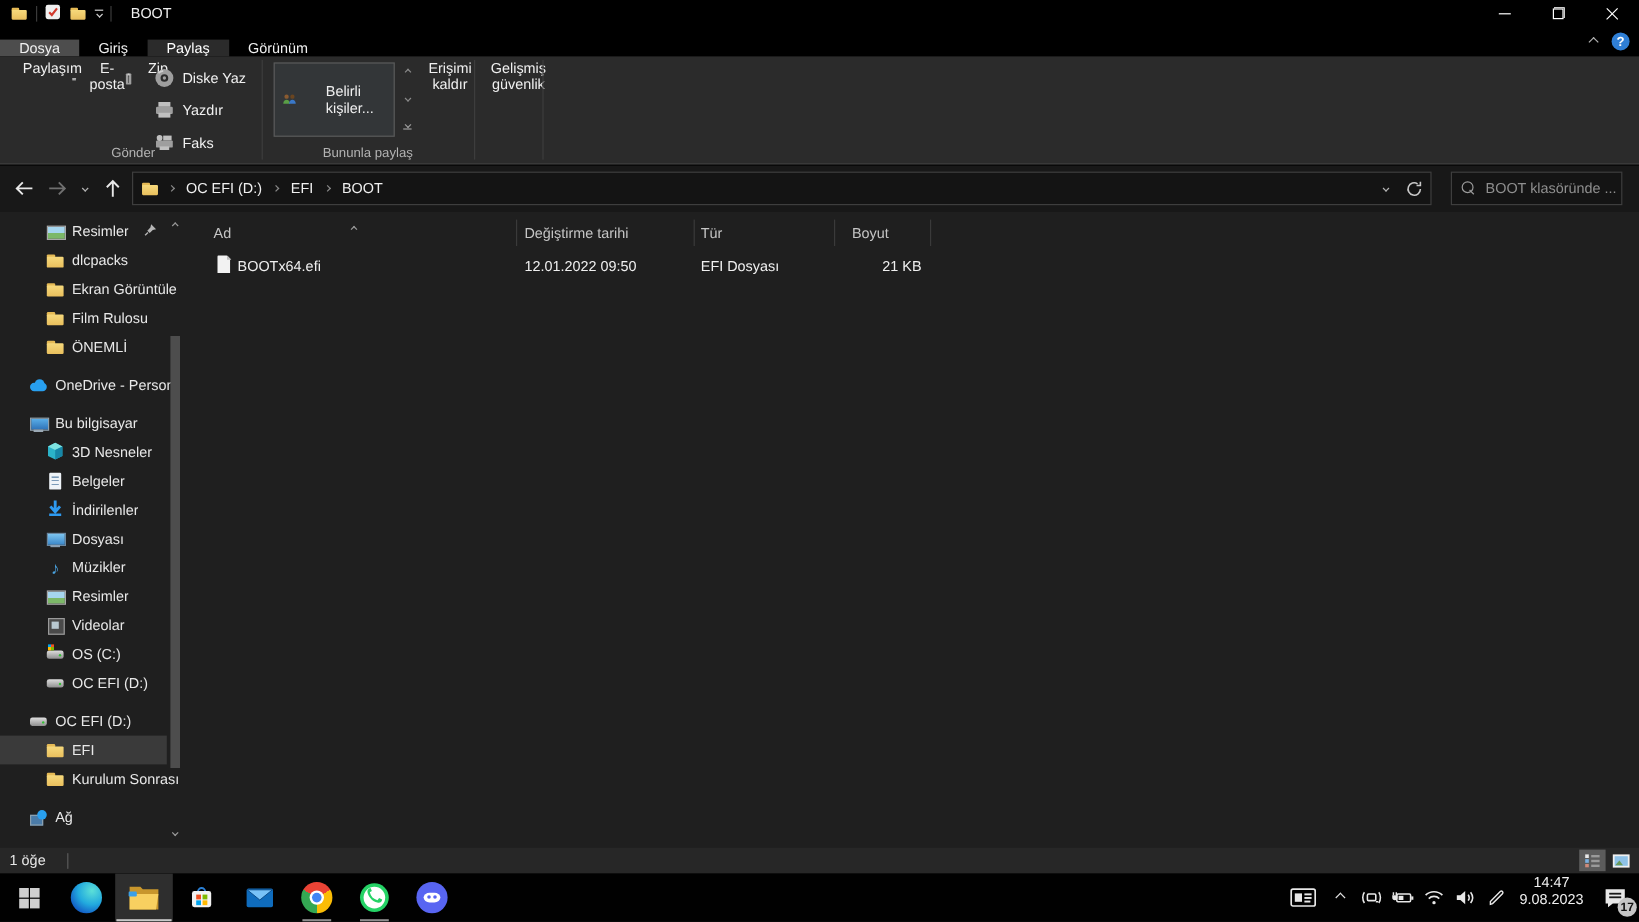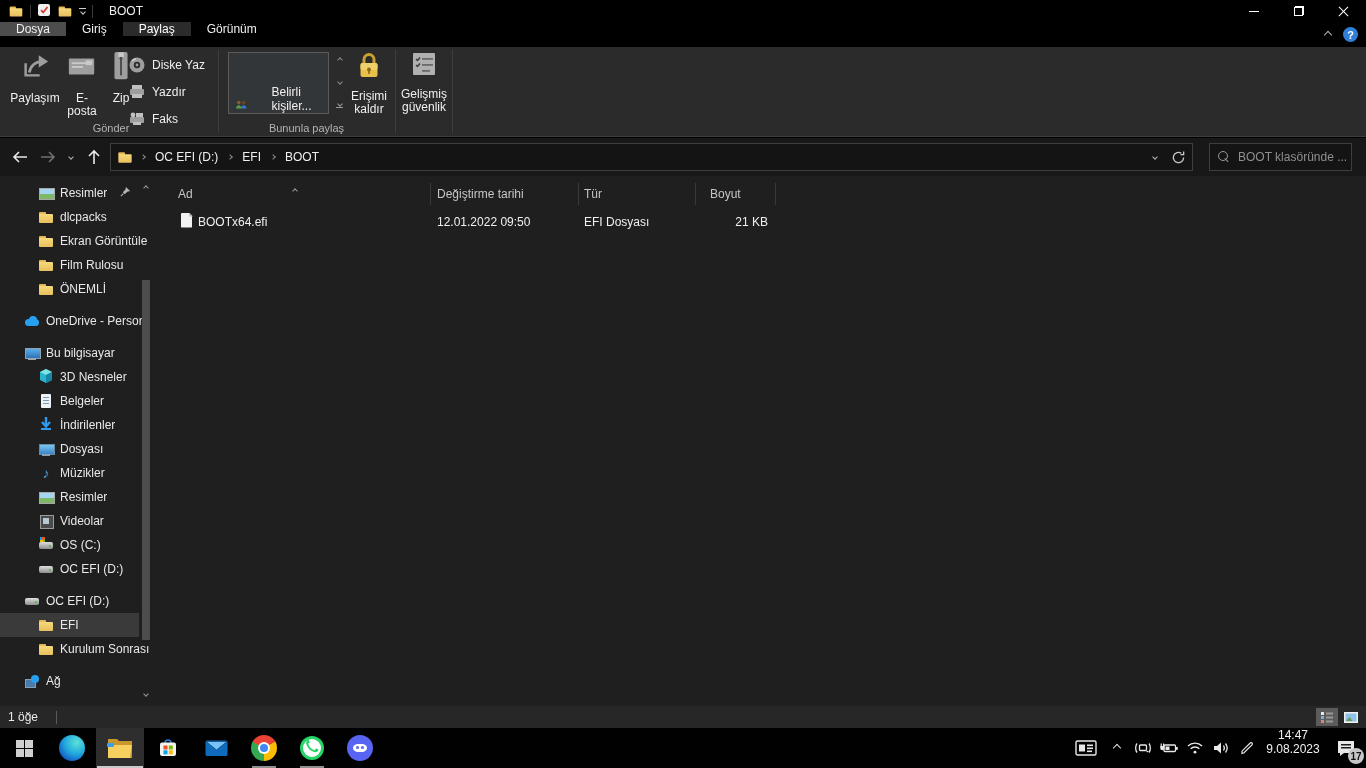--- a/index.html
+++ b/index.html
@@ -17,36 +17,36 @@
 .winbtn{width:45px;height:22px;display:flex;align-items:center;justify-content:center}
 .dropdown-caret{display:flex;flex-direction:column;align-items:center;gap:1px}
 .dropdown-caret .bar{width:7px;height:1px;background:#cfcfcf}
 .chev{display:inline-block;width:6px;height:6px;border-right:1.4px solid #b5b5b5;border-bottom:1.4px solid #b5b5b5}
 .chev.down{transform:rotate(45deg)}
 .chev.up{transform:rotate(-135deg)}
 .chev.right{transform:rotate(-45deg)}
 .chev.small{width:4px;height:4px}
 
 
-.tabstrip{position:absolute;left:0;top:22px;width:1366px;height:25px;background:#000;display:flex;align-items:flex-start}
+.tabstrip{position:absolute;left:0;top:22px;width:1366px;height:25px;background:#000;display:flex;align-items:flex-end}
 .rtab{padding:0 16px;display:flex;align-items:center;color:#f0f0f0;font-size:12px}
 .rtab.filetab{background:#4d4d4d}
 .rtab.selected{background:#2b2b2b;color:#fff}
 .tabstrip-right{position:absolute;right:8px;top:22px;height:25px;display:flex;align-items:center;gap:12px}
 .helpbtn{width:15px;height:15px;border-radius:50%;background:#2f7fd6;color:#fff;font-size:11px;font-weight:bold;display:flex;align-items:center;justify-content:center}
 
 
 .ribbon{position:absolute;left:0;top:47px;width:1366px;height:90px;background:#2b2b2b;border-bottom:1px solid #3d3d3d}
 .rgroup-label{position:absolute;bottom:2px;font-size:11px;color:#b3b3b3;text-align:center}
 .rdiv{position:absolute;top:3px;bottom:3px;width:1px;background:#3d3d3d}
-.bigbtn{position:absolute;top:4px;display:flex;flex-direction:column;align-items:center;gap:11px;color:#f0f0f0}
+.bigbtn{position:absolute;top:4px;display:flex;flex-direction:row;align-items:flex-start;gap:11px;color:#f0f0f0}
 .bigbtn .lbl{text-align:center;line-height:13px;font-size:12px}
 .smallrow{display:flex;align-items:center;gap:6px;color:#f0f0f0;height:24px}
 .smallcol{position:absolute;left:128px;top:6px;display:flex;flex-direction:column;gap:3px}
-.sharetile{position:absolute;left:228px;top:5px;width:101px;height:62px;background:#333638;border:1px solid #5a5a5a;display:flex;align-items:flex-end;gap:24px;padding:0 6px;color:#f0f0f0}
+.sharetile{position:absolute;left:228px;top:5px;width:101px;height:62px;background:#333638;border:1px solid #5a5a5a;display:flex;align-items:center;gap:24px;padding:0 6px;color:#f0f0f0}
 .tilearrows{position:absolute;left:332px;top:5px;width:15px;height:62px;display:flex;flex-direction:column;align-items:center;justify-content:space-between;padding:6px 0}
 .morebtn{display:flex;flex-direction:column;align-items:center;gap:1px}
 .morebtn .bar{width:7px;height:1px;background:#9a9a9a}
 
 
 .navrow{position:absolute;left:0;top:138px;width:1366px;height:38px;background:#181818;display:flex;align-items:center}
 .navbtn{width:28px;height:28px;display:flex;align-items:center;justify-content:center}
 .addrfield{position:absolute;left:110px;top:5px;width:1083px;height:28px;background:#141414;border:1px solid #3e3e3e;display:flex;align-items:center;padding:0 6px}
 .crumb{display:flex;align-items:center;gap:10px;margin-left:8px;color:#f0f0f0;white-space:nowrap}
 .addr-right{position:absolute;right:6px;top:0;height:26px;display:flex;align-items:center;gap:14px}

